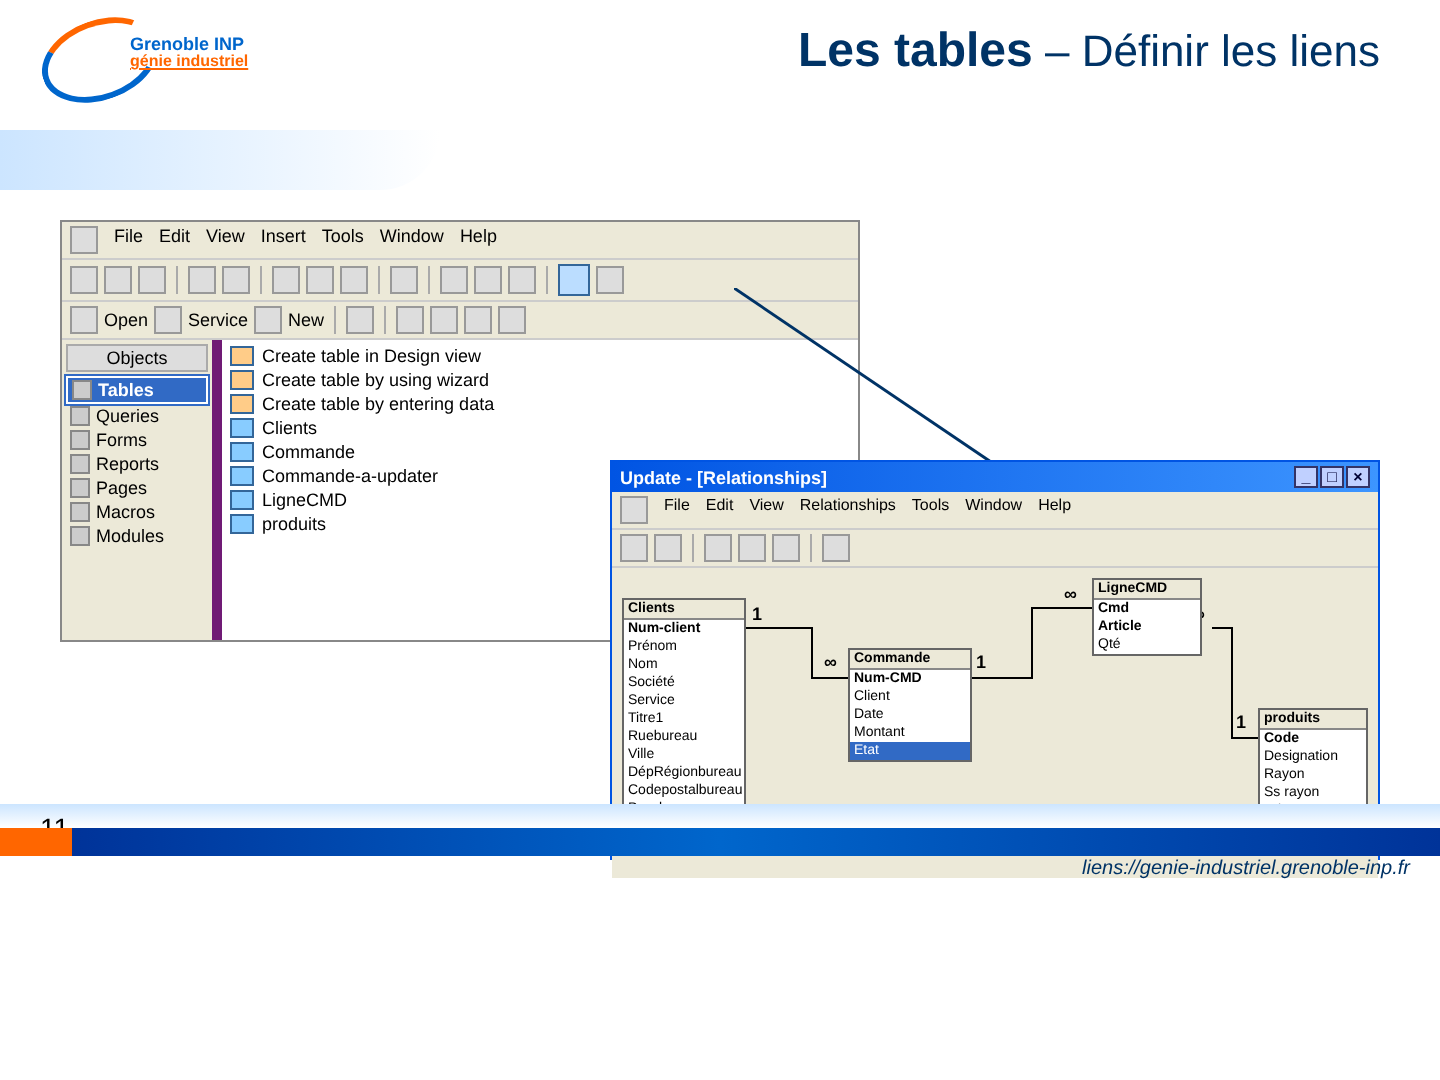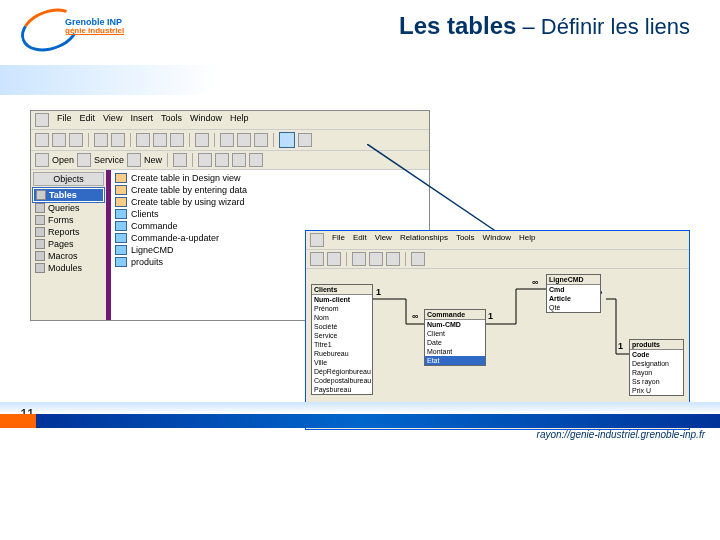--- a/index.html
+++ b/index.html
@@ -392,25 +392,25 @@
               <span>Modules</span>
             </div>
         </div>
         <div class="obj-list">
           <div class="obj-item">
               <span class="obj-icon wiz"></span>
               <span>Create table in Design view</span>
             </div>
           <div class="obj-item">
               <span class="obj-icon wiz"></span>
+              <span>Create table by using wizard</span>
+            </div>
+          <div class="obj-item">
+              <span class="obj-icon wiz"></span>
               <span>Create table by entering data</span>
-            </div>
-          <div class="obj-item">
-              <span class="obj-icon wiz"></span>
-              <span>Create table by using wizard</span>
             </div>
           <div class="obj-item">
               <span class="obj-icon"></span>
               <span>Clients</span>
             </div>
           <div class="obj-item">
               <span class="obj-icon"></span>
               <span>Commande</span>
             </div>
           <div class="obj-item">
@@ -427,20 +427,28 @@
             </div>
         </div>
       </div>
     </div>
 
     <svg class="callout-line">
       <line x1="0" y1="0" x2="130" y2="88" stroke="#003366" stroke-width="1.5"></line>
     </svg>
 
     <div class="rel-window">
+      <div class="rel-title">
+        <span>Update - [Relationships]</span>
+        <div class="winbtns">
+          <span class="winbtn">_</span>
+          <span class="winbtn">□</span>
+          <span class="winbtn">×</span>
+        </div>
+      </div>
       <div class="menubar">
         <span class="tb-icon"></span>
         <span>File</span>
         <span>Edit</span>
         <span>View</span>
         <span>Relationships</span>
         <span>Tools</span>
         <span>Window</span>
         <span>Help</span>
       </div>
@@ -510,14 +518,14 @@
         </div>
 
       </div>
     </div>
 
   </div>
 
   <div class="swoop-bottom"></div>
   <div class="page-num">11</div>
   <div class="footer-bar"></div>
-  <div class="footer-url">rayon://genie-industriel.grenoble-inp.fr</div>
+  <div class="footer-url">liens://genie-industriel.grenoble-inp.fr</div>
 </div>
 
 </body></html>

